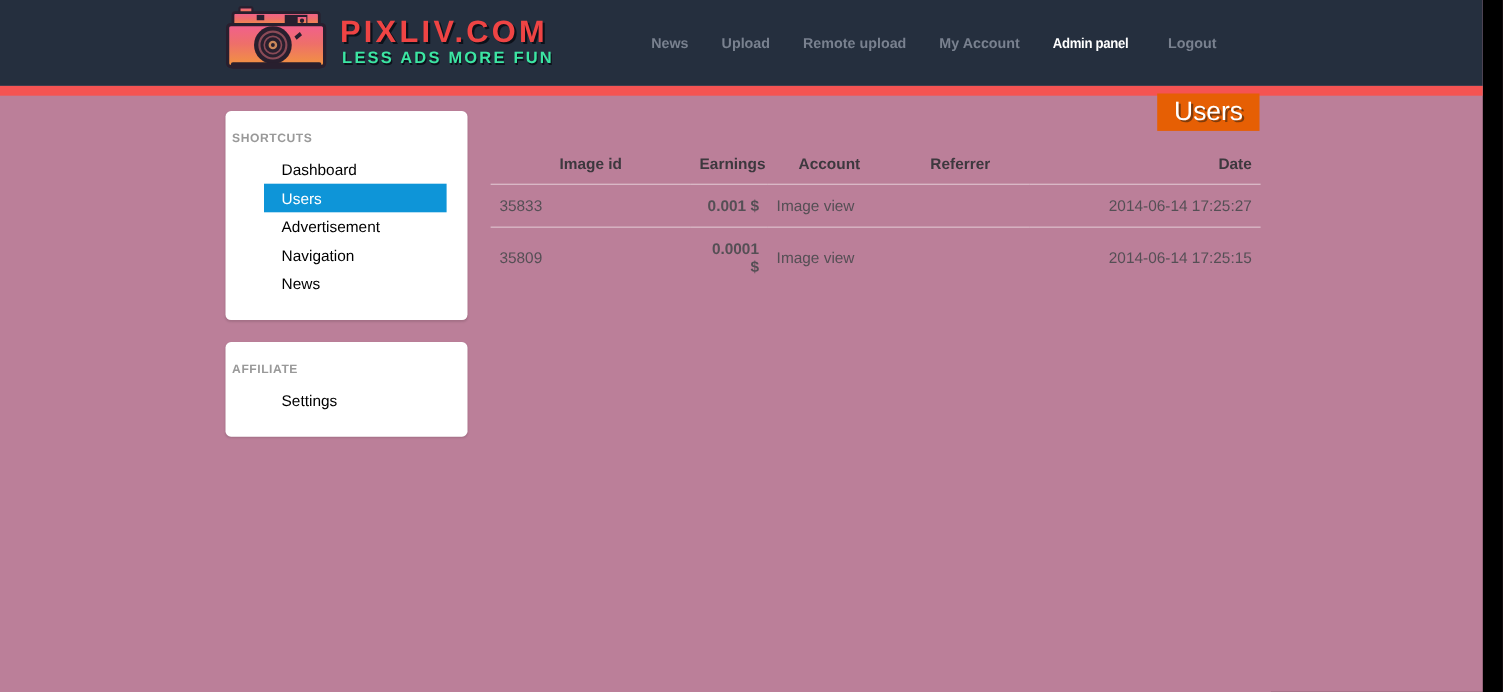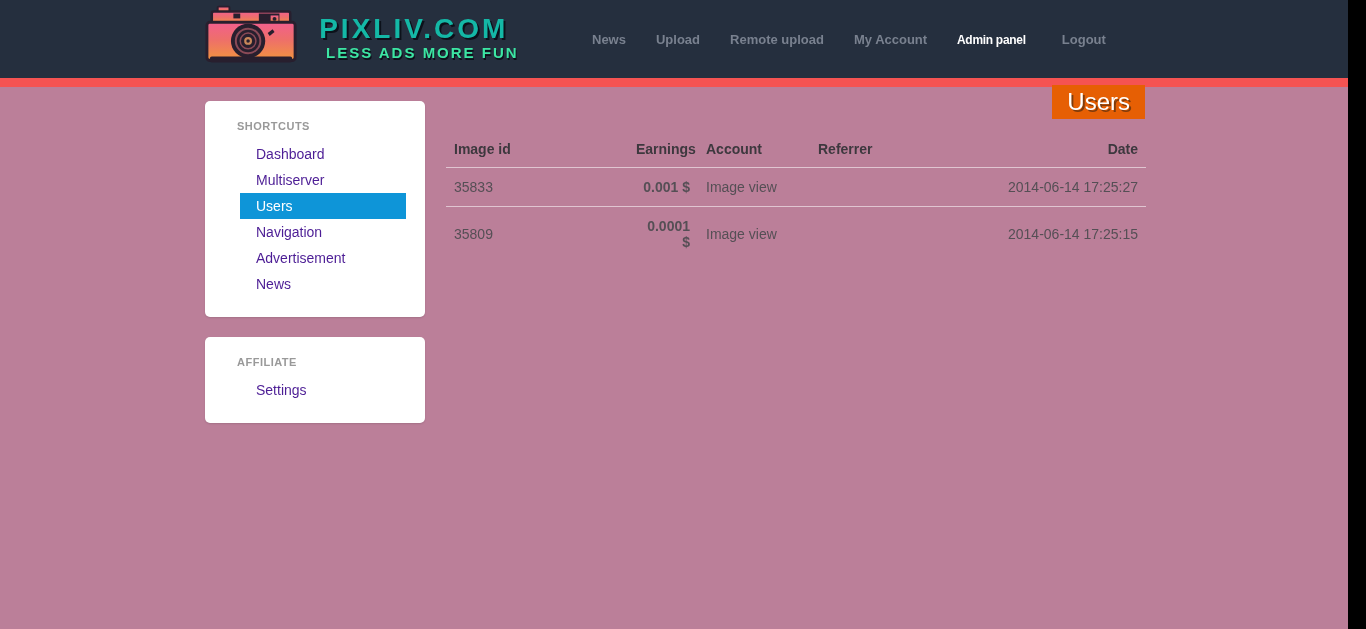--- a/index.html
+++ b/index.html
@@ -11,28 +11,27 @@
 
   
   .header { position:relative; height:78px; background:#252f3e; }
   .red-strip { height:9px; background:#f55352; }
 
   .logo { position:absolute; left:203px; top:3px; display:flex; align-items:center; }
   .logo-cam { width:98px; height:70px; }
   .logo-text { margin-left:8px; display:flex; flex-direction:column; }
   .logo-title {
     font-size:28px; font-weight:bold; letter-spacing:3px;
-    color:#14b8a6; text-shadow:2px 2px 0 rgba(10,14,22,0.9);
+    color:#ef4444; text-shadow:2px 2px 0 rgba(10,14,22,0.9);
     line-height:30px;
-    text-align:center;
   }
   .logo-tagline {
     font-size:15px; font-weight:bold; letter-spacing:2px;
     color:#3ce6a3; text-shadow:1px 2px 0 rgba(10,14,22,0.9);
-    line-height:18px; margin-left:17px;
+    line-height:18px; margin-left:2px;
   }
 
   .nav { position:absolute; left:592px; top:0; height:78px; display:flex; align-items:center; gap:30px; list-style:none; }
   .nav-item { font-size:13px; font-weight:bold; color:#79818f; cursor:pointer; white-space:nowrap; }
   .nav-item.active { color:#ffffff; font-weight:600; letter-spacing:-0.3px; transform:scaleX(0.92); transform-origin:left center; }
 
   
   .page-title {
     position:absolute; top:85px; right:203px;
     background:#e65f04; color:#fff;
@@ -41,32 +40,32 @@
   }
 
   
   .sidebar { position:absolute; left:205px; top:101px; width:220px; }
   .panel {
     background:#ffffff; border-radius:5px; margin-bottom:20px;
     padding:19px 0 20px 0; box-shadow:0 1px 2px rgba(0,0,0,0.12);
   }
   .panel-heading {
     color:#999999; font-size:11px; font-weight:bold; letter-spacing:0.5px;
-    margin:0 0 9px 32px;
+    margin:0 0 9px 6px;
   }
   .panel-list { list-style:none; margin:0 19px 0 35px; }
   .panel-item { display:block; height:26px; line-height:26px; font-size:14px;
-    color:#4c1d95; padding-left:16px; cursor:pointer; text-decoration:none; }
+    color:#000000; padding-left:16px; cursor:pointer; text-decoration:none; }
   .panel-item.active { background:#0e95d8; color:#ffffff; }
 
   
   .table-wrap { position:absolute; left:446px; top:133px; width:700px; }
   table { width:100%; border-collapse:collapse; table-layout:fixed; font-size:14px; }
   thead th {
-    color:#3d383e; font-weight:bold; text-align:left;
+    color:#3d383e; font-weight:bold; text-align:center;
     padding:8px 8px 10px 8px;
     border-bottom:1px solid rgba(255,255,255,0.55);
   }
   tbody td {
     color:#554f55; padding:11px 8px;
     border-bottom:1px solid rgba(255,255,255,0.55);
   }
   tbody tr:last-child td { border-bottom:none; }
   .col-right { text-align:right;margin-top:32px; }
   td.earnings { font-weight:bold; }
@@ -119,24 +118,23 @@
     <div class="red-strip"></div>
 
     <div class="page-title">Users</div>
 
     <div class="sidebar">
 
       <div class="panel">
         <div class="panel-heading">SHORTCUTS</div>
         <ul class="panel-list">
           <li class="panel-item">Dashboard</li>
-          <li class="panel-item">Multiserver</li>
           <li class="panel-item active">Users</li>
+          <li class="panel-item">Advertisement</li>
           <li class="panel-item">Navigation</li>
-          <li class="panel-item">Advertisement</li>
           <li class="panel-item">News</li>
         </ul>
       </div>
 
 
       <div class="panel">
         <div class="panel-heading">AFFILIATE</div>
         <ul class="panel-list">
           <li class="panel-item">Settings</li>
         </ul>

